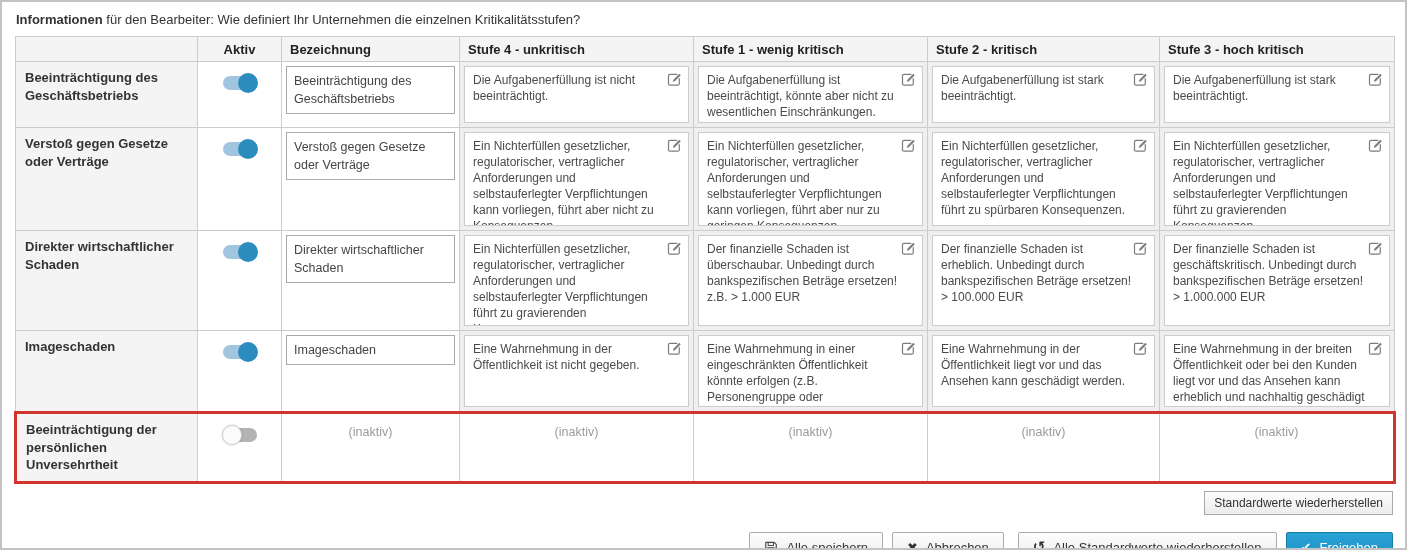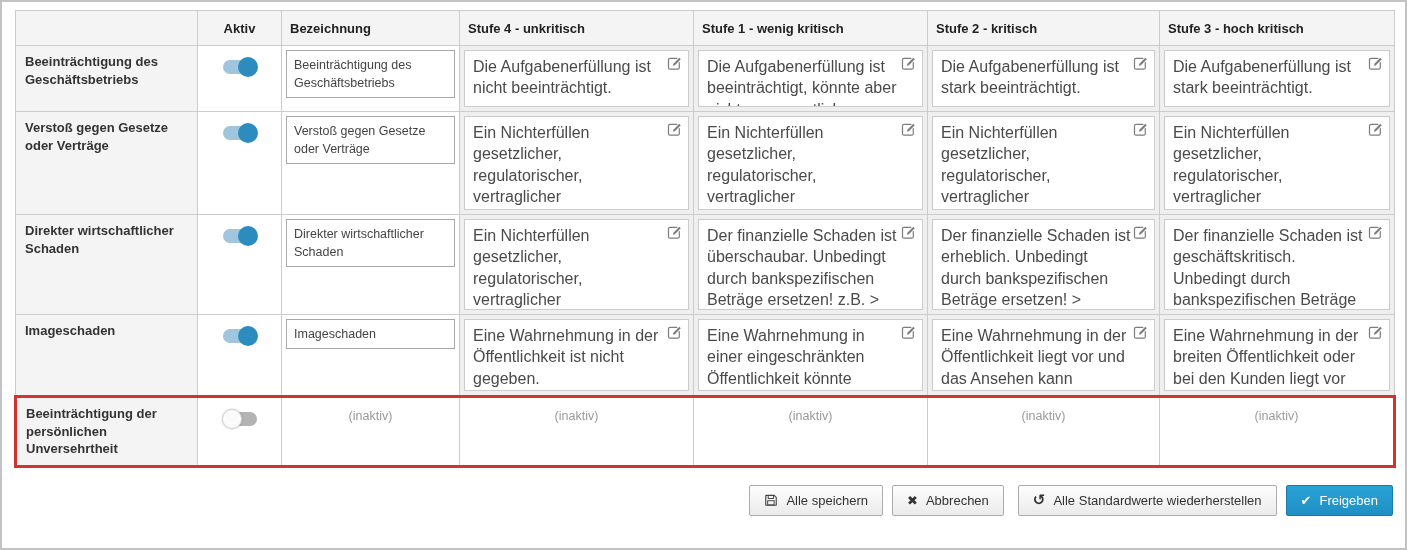--- a/index.html
+++ b/index.html
@@ -21,21 +21,21 @@
   table.krit {
     border-collapse:collapse;
     table-layout:fixed;
     width:1379px;
     font-size:12.5px;
   }
   .krit th {
     background:#f4f4f4;
     border:1px solid #ccc;
     font-size:13px; font-weight:bold; color:#222;
-    text-align:left; padding:4px 8px; height:35px;
+    text-align:left; padding:4px 8px; height:25px;
   }
   .krit th.c-aktiv { text-align:center; }
   .krit td { border:1px solid #ccc; vertical-align:top; }
 
   td.label-cell {
     background:#f4f4f4;
     font-weight:bold; font-size:13px; color:#333;
     padding:7px 9px; line-height:1.35;
   }
   td.aktiv-cell { background:#fff; text-align:center; padding-top:11px; }
@@ -45,21 +45,21 @@
     font-size:12.5px; color:#444; line-height:1.45;
     padding:5px 7px; min-height:26px; cursor:text;
   }
   td.stufe-cell { background:#efefef; position:relative; }
   .stufe-box {
     position:absolute; top:4px; left:4px; right:4px; bottom:4px;
     background:#fff; border:1px solid #ccc;
     padding:5px 22px 5px 8px;
     overflow:hidden;
   }
-  .stufe-text { font-size:16px; color:#4a4a4a; line-height:1.34; }
+  .stufe-text { font-size:12px; color:#4a4a4a; line-height:1.34; }
   .edit-icon {
     position:absolute; top:5px; right:6px;
     width:15px; height:15px; cursor:pointer; opacity:.85;
   }
 
   
   .switch { display:inline-block; position:relative; width:38px; height:20px; cursor:pointer; }
   .switch .track { position:absolute; top:3px; left:2px; width:34px; height:14px; border-radius:7px; background:#b3b3b3; }
   .switch.on .track { background:#9fc6de; }
   .switch .knob { position:absolute; top:0; width:20px; height:20px; border-radius:50%; }
@@ -101,20 +101,23 @@
     border:1px solid #1a7aa8; color:#fff;
   }
   .btn-primary .ico { color:#fff; }
   .gap-wide { margin-left:5px; }
 </style>
 </head>
 <body>
 
 <div class="frame">
 
+  <div class="info-line">
+    <b>Informationen</b><span> für den Bearbeiter: Wie definiert Ihr Unternehmen die einzelnen Kritikalitätsstufen?</span>
+  </div>
 
   <table class="krit">
     <colgroup>
       <col style="width:182px">
         <col style="width:84px">
         <col style="width:178px">
       <col style="width:234px">
         <col style="width:234px">
         <col style="width:232px">
         <col style="width:235px">
@@ -324,20 +327,23 @@
         <td class="inactive-cell"><span>(inaktiv)</span></td>
         <td class="inactive-cell"><span>(inaktiv)</span></td>
         <td class="inactive-cell"><span>(inaktiv)</span></td>
         <td class="inactive-cell"><span>(inaktiv)</span></td>
         <td class="inactive-cell hl-last"><span>(inaktiv)</span></td>
       </tr>
 
     </tbody>
   </table>
 
+  <div class="restore-row">
+    <button class="btn-small">Standardwerte wiederherstellen</button>
+  </div>
 
   <div class="actions-row">
     <button class="btn">
       <span class="ico"><svg width="14" height="14" viewBox="0 0 16 16" style="vertical-align:-2px">
             <path d="M2 2.7h9.6L14 5.1v8.2c0 .4-.3.7-.7.7H2.7c-.4 0-.7-.3-.7-.7V3.4c0-.4.3-.7.7-.7z" fill="none" stroke="#444" stroke-width="1.3"></path>
             <rect x="4.8" y="2.9" width="6" height="3.4" fill="none" stroke="#444" stroke-width="1.1"></rect>
             <rect x="4.2" y="8.8" width="7.4" height="4.8" fill="none" stroke="#444" stroke-width="1.1"></rect>
           </svg></span>
       <span>Alle speichern</span>
     </button>

